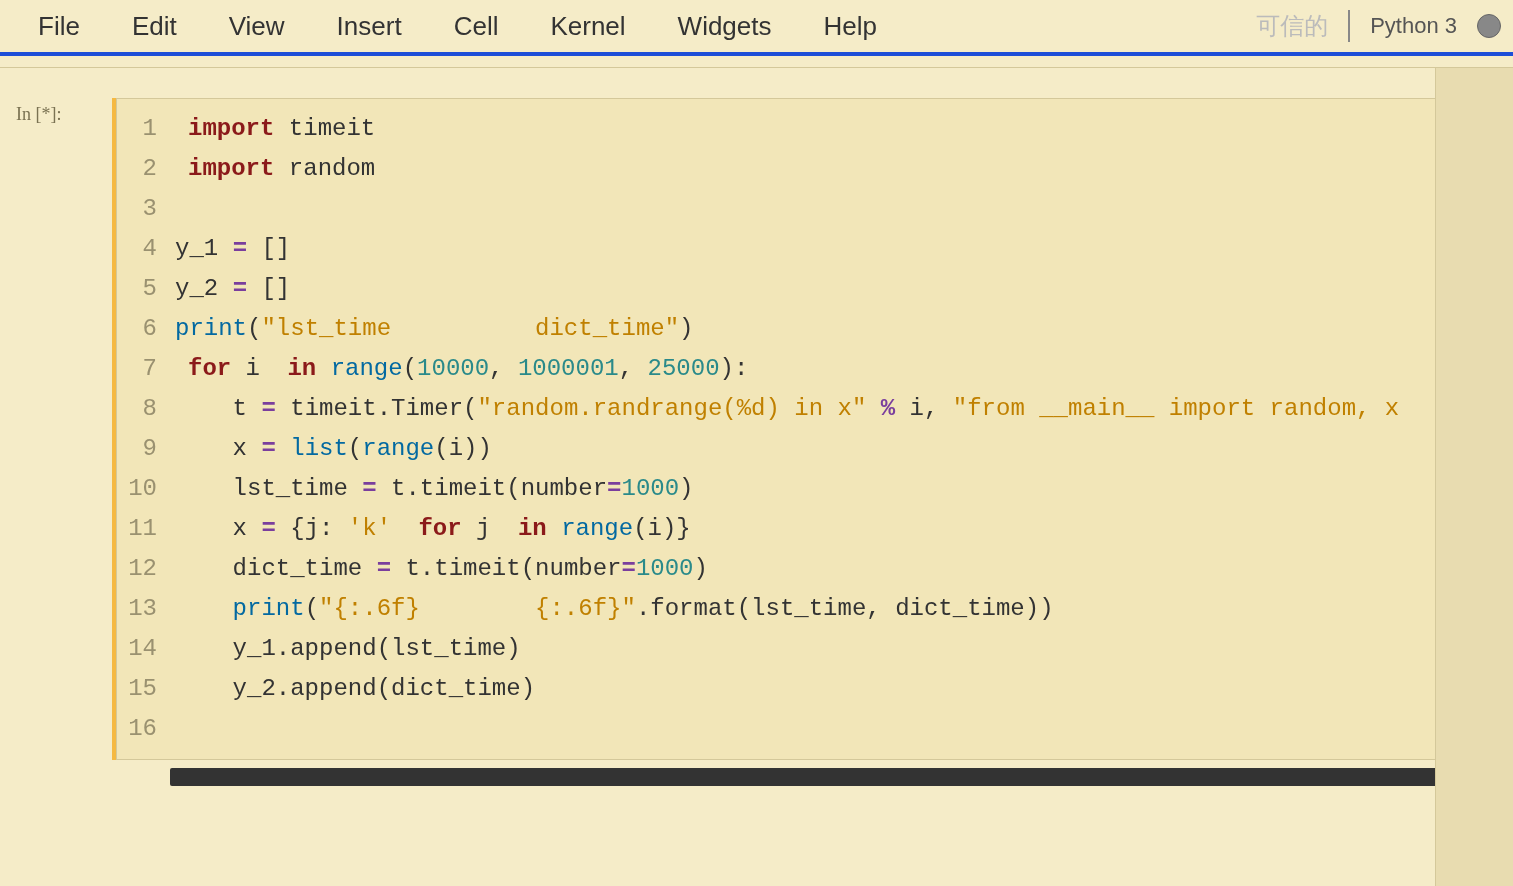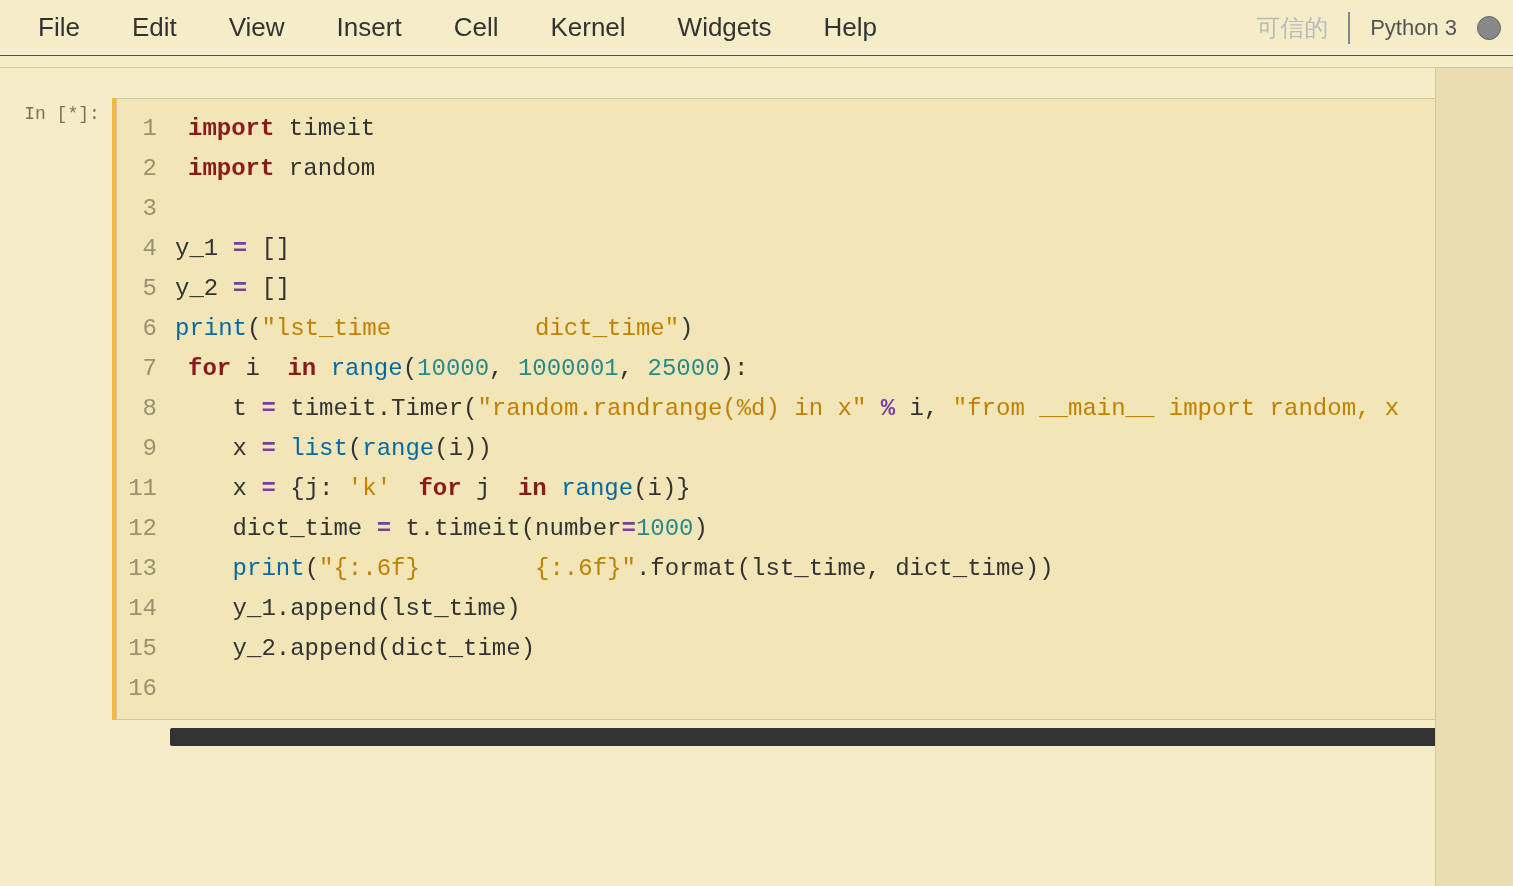--- a/index.html
+++ b/index.html
@@ -11,21 +11,21 @@
     body {
       font-family: "Helvetica Neue", Helvetica, Arial, sans-serif;
       background: #f5ecc8;
       width: 1513px;
       height: 886px;
       overflow: hidden;
     }
     
     .menubar {
       background: #f5ecc8;
-      border-bottom: 1px solid #1d4ed8;
+      border-bottom: 4px solid #1d4ed8;
       height: 56px;
       display: flex;
       align-items: center;
       padding: 0 12px;
       font-size: 26px;
       color: #333;
     }
     
     .menubar-items {
       display: flex;
@@ -87,23 +87,23 @@
     
     .cell-marker {
       width: 4px;
       background: #f5b942;
       align-self: stretch;
       margin-left: 104px;
     }
     
     .prompt {
       width: 100px;
-      text-align: center;
+      text-align: left;
       padding: 6px 8px 0 0;
-      font-family: Liberation Mono, monospace;
+      font-family: Liberation Serif, serif;
       font-size: 18px;
       color: #7a7252;
       flex-shrink: 0;
       position: absolute;
       left: 8px;
     }
     
     .cell-wrapper {
       position: relative;
       display: flex;
@@ -205,20 +205,21 @@
       <div class="code-area" id="code-area">
           <div class="code-line"><span class="gutter">1</span><span class="code-content"><span class="tok-keyword">import</span><span class="tok-def"> </span><span class="tok-variable">timeit</span></span></div>
           <div class="code-line"><span class="gutter">2</span><span class="code-content"><span class="tok-keyword">import</span><span class="tok-def"> </span><span class="tok-variable">random</span></span></div>
           <div class="code-line"><span class="gutter">3</span><span class="code-content">&nbsp;</span></div>
           <div class="code-line"><span class="gutter">4</span><span class="code-content"><span class="tok-variable">y_1</span><span class="tok-def"> </span><span class="tok-operator">=</span><span class="tok-def"> []</span></span></div>
           <div class="code-line"><span class="gutter">5</span><span class="code-content"><span class="tok-variable">y_2</span><span class="tok-def"> </span><span class="tok-operator">=</span><span class="tok-def"> []</span></span></div>
           <div class="code-line"><span class="gutter">6</span><span class="code-content"><span class="tok-builtin">print</span><span class="tok-def">(</span><span class="tok-string">"lst_time          dict_time"</span><span class="tok-def">)</span></span></div>
           <div class="code-line"><span class="gutter">7</span><span class="code-content"><span class="tok-keyword">for</span><span class="tok-def"> i </span><span class="tok-keyword">in</span><span class="tok-def"> </span><span class="tok-builtin">range</span><span class="tok-def">(</span><span class="tok-number">10000</span><span class="tok-def">, </span><span class="tok-number">1000001</span><span class="tok-def">, </span><span class="tok-number">25000</span><span class="tok-def">):</span></span></div>
           <div class="code-line"><span class="gutter">8</span><span class="code-content"><span class="tok-def">    t </span><span class="tok-operator">=</span><span class="tok-def"> timeit.Timer(</span><span class="tok-string">"random.randrange(%d) in x"</span><span class="tok-def"> </span><span class="tok-operator">%</span><span class="tok-def"> i, </span><span class="tok-string">"from __main__ import random, x</span></span></div>
           <div class="code-line"><span class="gutter">9</span><span class="code-content"><span class="tok-def">    x </span><span class="tok-operator">=</span><span class="tok-def"> </span><span class="tok-builtin">list</span><span class="tok-def">(</span><span class="tok-builtin">range</span><span class="tok-def">(i))</span></span></div>
+          <div class="code-line"><span class="gutter">10</span><span class="code-content"><span class="tok-def">    lst_time </span><span class="tok-operator">=</span><span class="tok-def"> t.timeit(number</span><span class="tok-operator">=</span><span class="tok-number">1000</span><span class="tok-def">)</span></span></div>
           <div class="code-line"><span class="gutter">11</span><span class="code-content"><span class="tok-def">    x </span><span class="tok-operator">=</span><span class="tok-def"> {j: </span><span class="tok-string">'k'</span><span class="tok-def"> </span><span class="tok-keyword">for</span><span class="tok-def"> j </span><span class="tok-keyword">in</span><span class="tok-def"> </span><span class="tok-builtin">range</span><span class="tok-def">(i)}</span></span></div>
           <div class="code-line"><span class="gutter">12</span><span class="code-content"><span class="tok-def">    dict_time </span><span class="tok-operator">=</span><span class="tok-def"> t.timeit(number</span><span class="tok-operator">=</span><span class="tok-number">1000</span><span class="tok-def">)</span></span></div>
           <div class="code-line"><span class="gutter">13</span><span class="code-content"><span class="tok-def">    </span><span class="tok-builtin">print</span><span class="tok-def">(</span><span class="tok-string">"{:.6f}        {:.6f}"</span><span class="tok-def">.format(lst_time, dict_time))</span></span></div>
           <div class="code-line"><span class="gutter">14</span><span class="code-content"><span class="tok-def">    y_1.append(lst_time)</span></span></div>
           <div class="code-line"><span class="gutter">15</span><span class="code-content"><span class="tok-def">    y_2.append(dict_time)</span></span></div>
           <div class="code-line"><span class="gutter">16</span><span class="code-content">&nbsp;</span></div>
         </div>
     </div>
   </div>
   <div class="scrollbar-horiz"></div>

